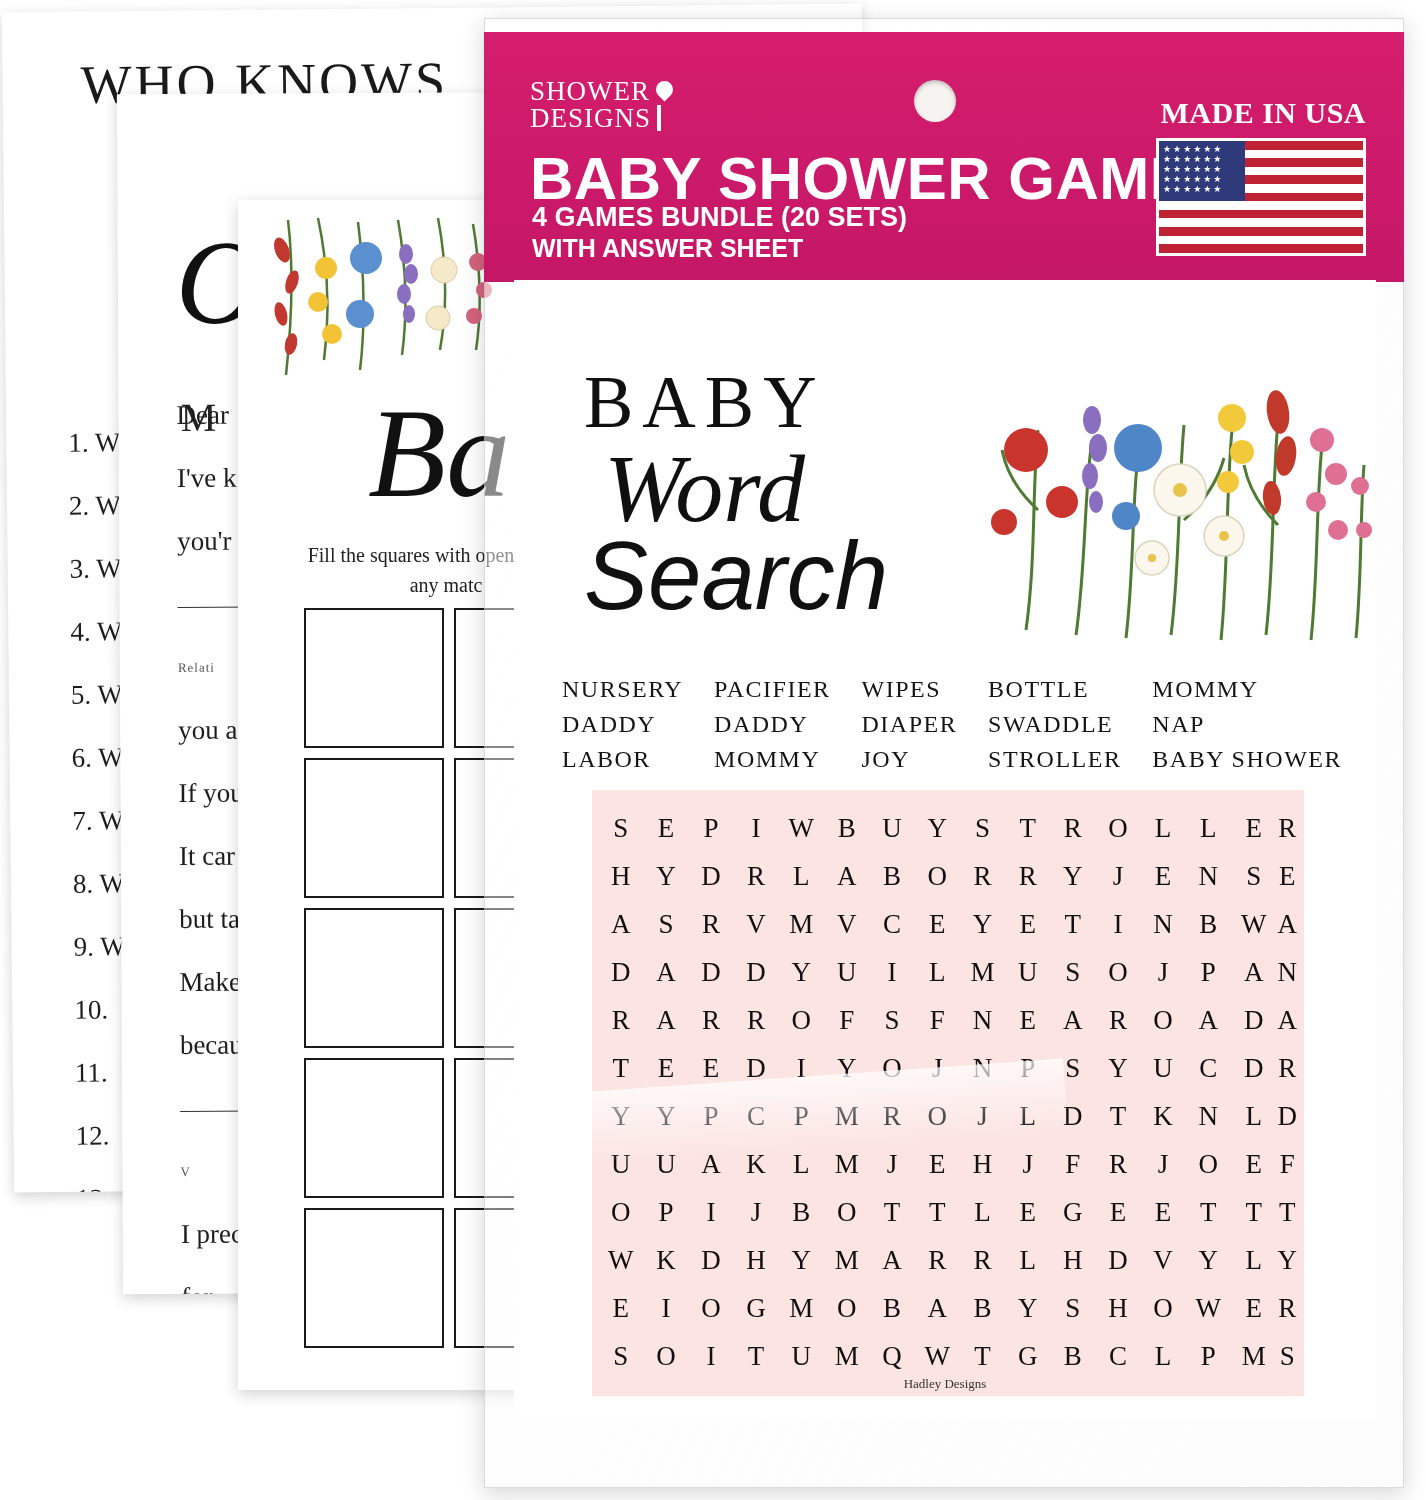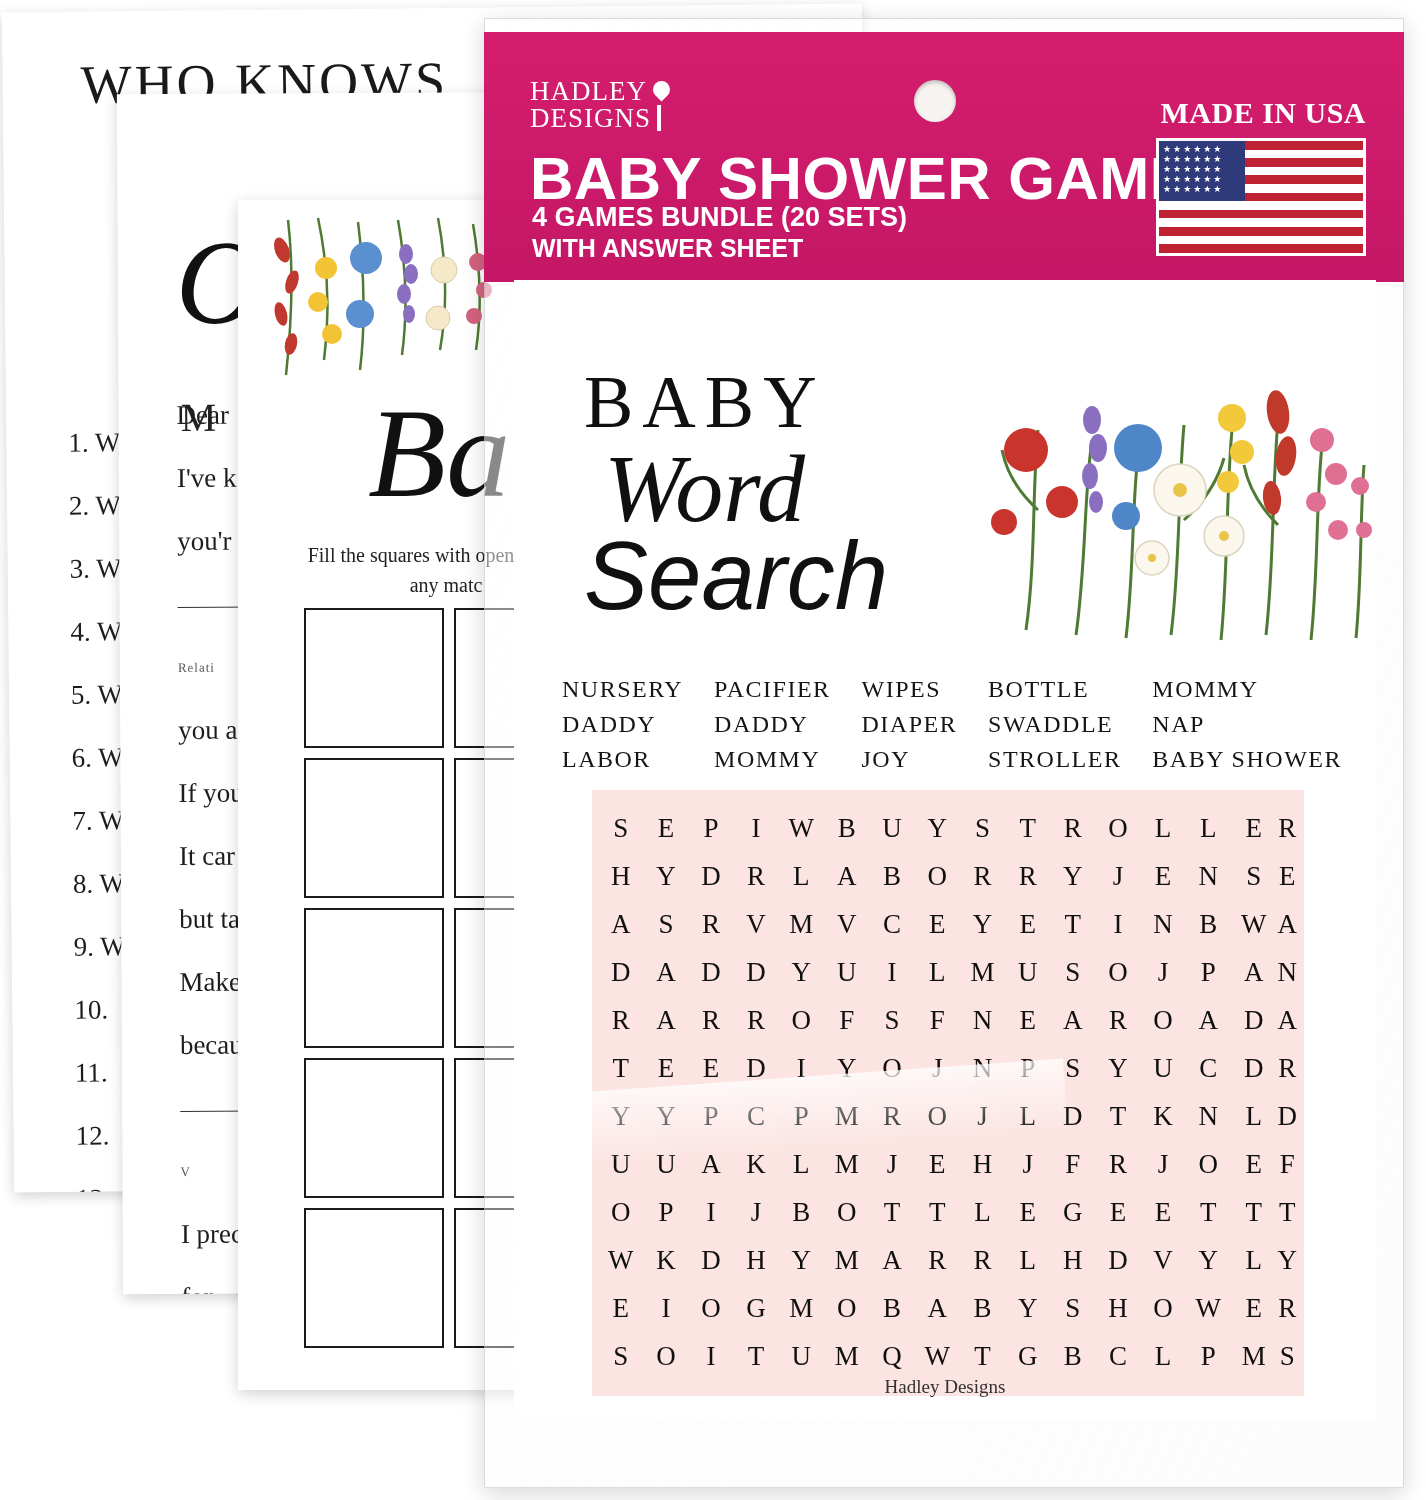--- a/index.html
+++ b/index.html
@@ -396,21 +396,21 @@
     height: 46px;
     width: 6.66%;
   }
   .ws-foot {
     position: absolute;
     left: 0;
     top: 1096px;
     width: 862px;
     text-align: center;
     font-family: "Liberation Serif", serif;
-    font-size: 19px;
+    font-size: 13px;
     color: #333;
   }
 
   
   svg { display: block; }
 </style>
 </head>
 <body>
 
 <div class="sheet" id="sheet-who-knows">
@@ -524,21 +524,21 @@
 </div>
 
 <div id="package">
   <div class="bag"></div>
 
   <div class="header-band">
     <div class="hang-hole"></div>
 
     <div class="hadley-logo">
       <div class="l1">
-        <span>HADLEY</span><span class="logo-dot"></span>
+        <span>SHOWER</span><span class="logo-dot"></span>
       </div>
       <div class="l2">
         <span>DESIGNS</span><span class="logo-bar"></span>
       </div>
     </div>
 
     <div class="band-title">BABY SHOWER GAMES</div>
     <div class="band-sub1">4 GAMES BUNDLE (20 SETS)</div>
     <div class="band-sub2">WITH ANSWER SHEET</div>
 

